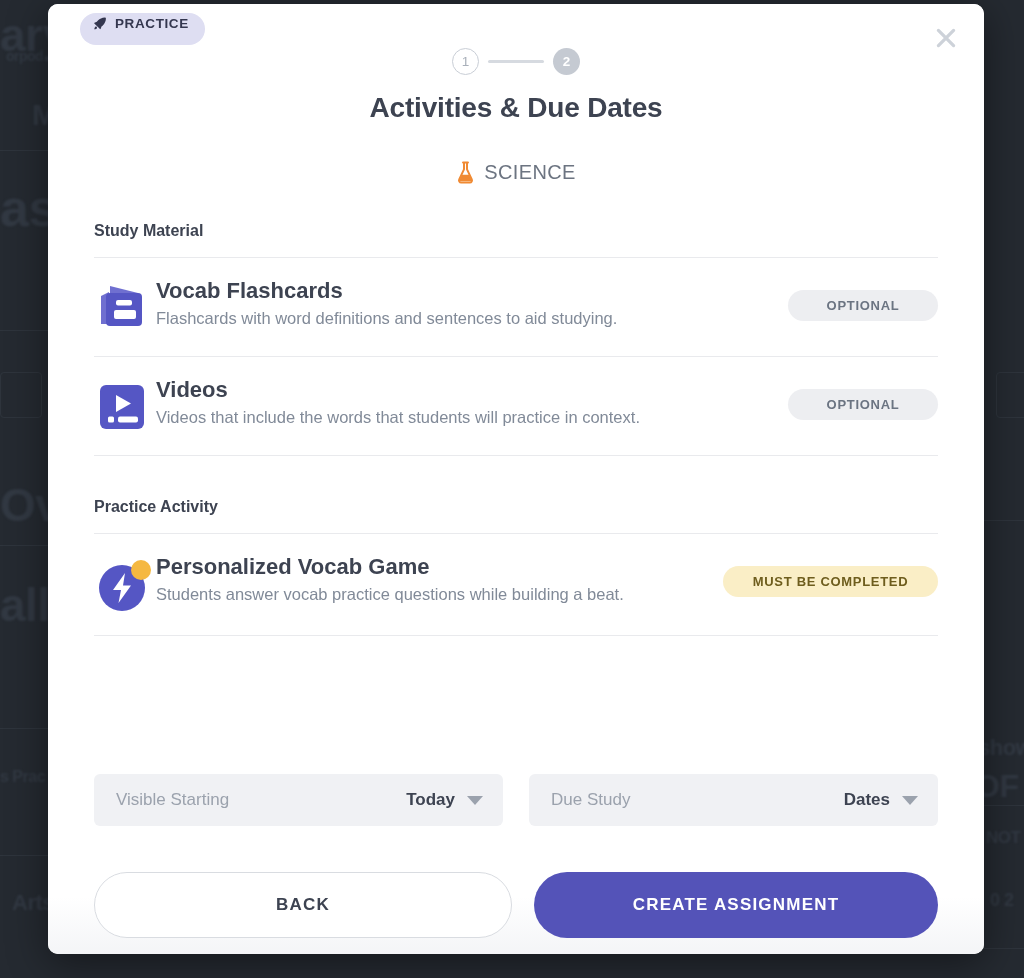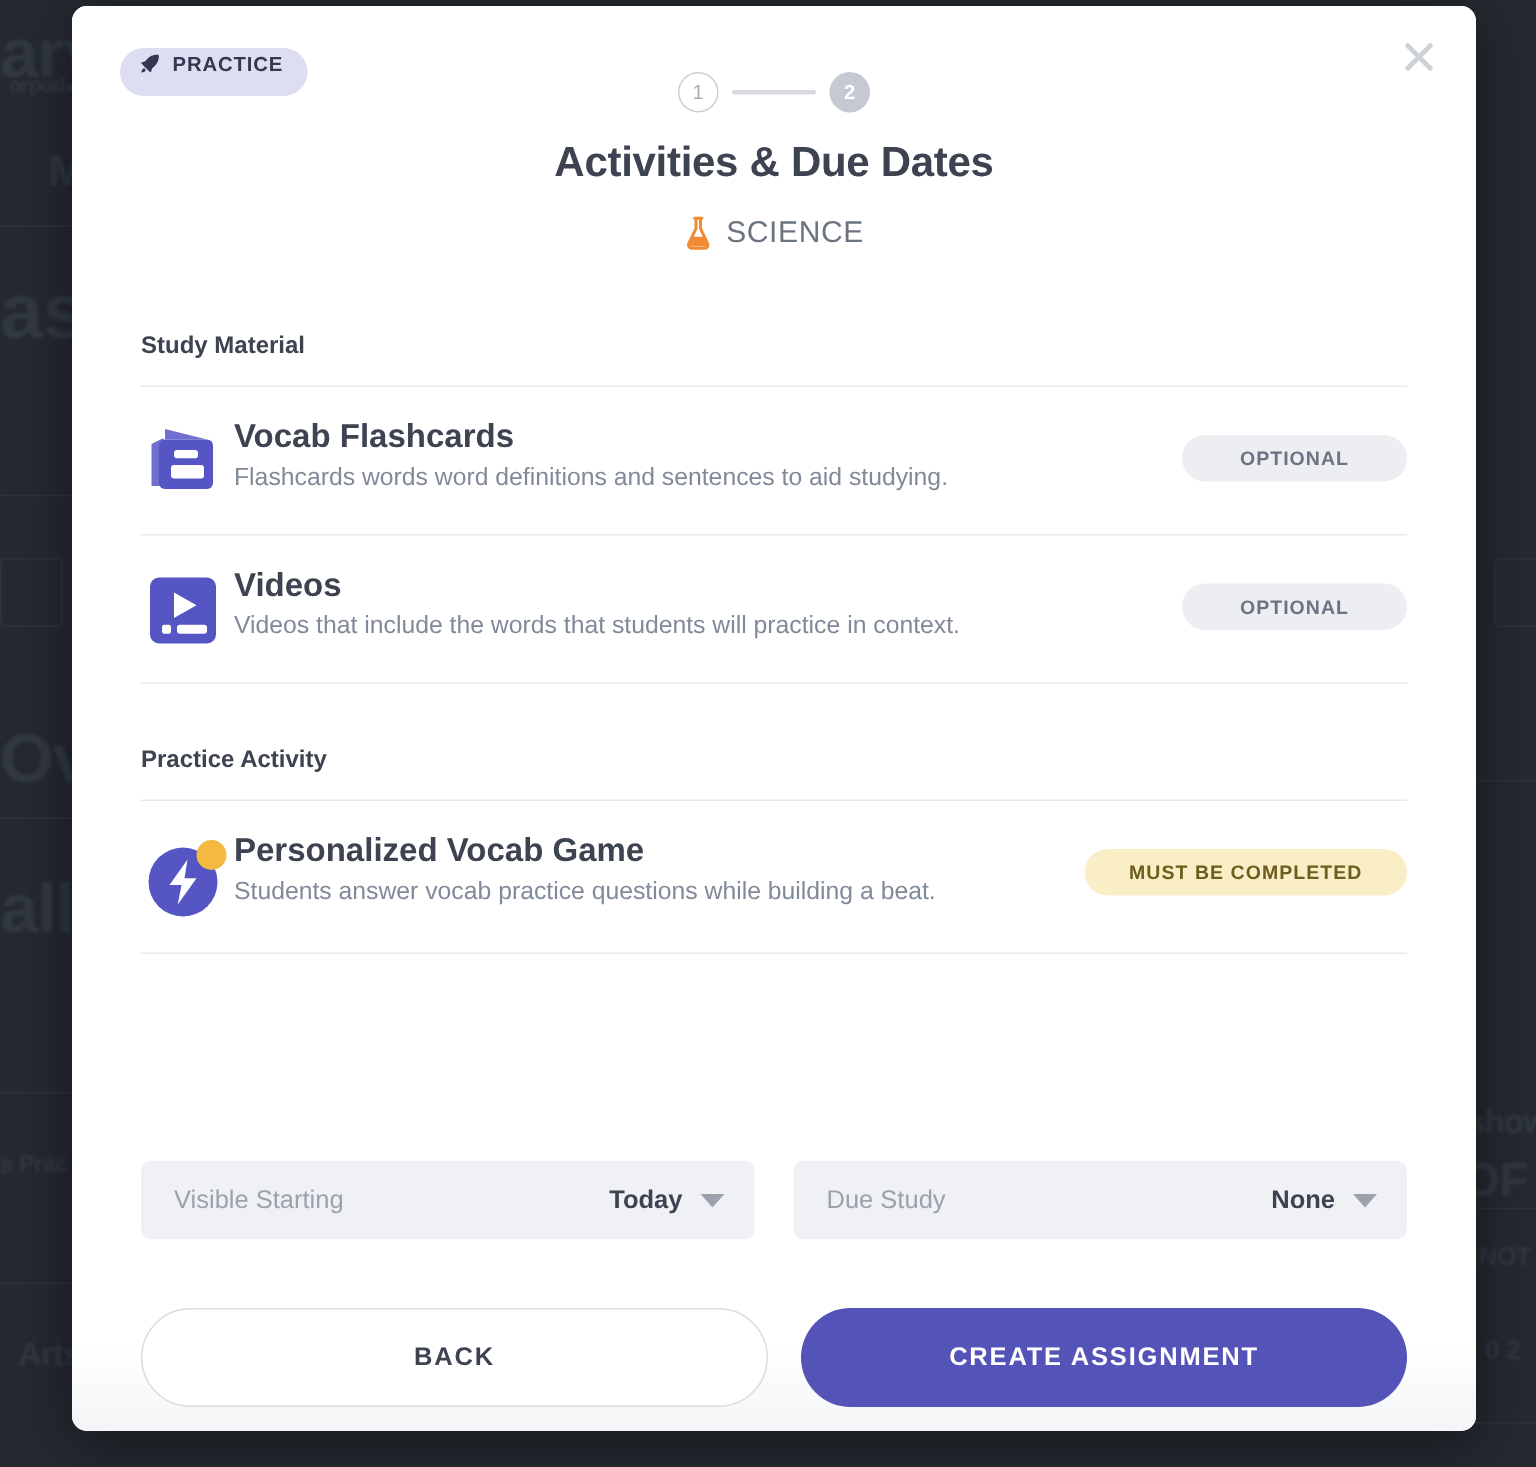--- a/index.html
+++ b/index.html
@@ -53,21 +53,21 @@
     position: relative;
     width: 100%;
     height: 100%;
     background: linear-gradient(to bottom, #ffffff 0%, #ffffff 94%, #f4f5f7 100%);
   }
 
   
   #practice-badge {
     position: absolute;
     left: 32px;
-    top: 28px;
+    top: 9px;
     height: 32px;
     padding: 0 16px 12px 12px;
     background: #dedef2;
     border-radius: 16px;
     display: flex;
     align-items: center;
     gap: 8px;
   }
   #practice-badge .label {
     font-size: 13.5px;
@@ -134,21 +134,21 @@
     top: 88px;
     text-align: center;
     font-size: 28px;
     font-weight: bold;
     color: #3d4351;
     letter-spacing: -0.2px;
   }
   #subject-row {
     position: absolute;
     left: 0; right: 0;
-    top: 140px;
+    top: 157px;
     display: flex;
     align-items: center;
     justify-content: center;
     gap: 9px;
   }
   #subject-label {
     font-size: 20px;
     color: #6c7481;
     letter-spacing: 0.4px;
   }
@@ -370,21 +370,21 @@
         <svg width="57" height="57" viewBox="0 0 57 57">
           <path d="M7 16 L15 12 L15 44 L7 44 Z" fill="#6f6fd0"></path>
           <path d="M16 6 L44 13 L16 13 Z" fill="#6f6fd0"></path>
           <rect x="12" y="13" width="36" height="33" rx="4" fill="#5556c4"></rect>
           <rect x="22" y="20" width="16" height="5.5" rx="2" fill="#ffffff"></rect>
           <rect x="20" y="30" width="22" height="9" rx="2" fill="#ffffff"></rect>
         </svg>
       </div>
       <div class="activity-text">
         <div class="activity-title">Vocab Flashcards</div>
-        <div class="activity-desc">Flashcards words word definitions and sentences to aid studying.</div>
+        <div class="activity-desc">Flashcards with word definitions and sentences to aid studying.</div>
       </div>
       <div class="badge-cell">
         <div class="pill optional">OPTIONAL</div>
       </div>
     </div>
 
     <div class="activity-row">
       <div class="activity-icon">
         <svg width="57" height="57" viewBox="0 0 57 57">
           <rect x="6" y="6" width="44" height="44" rx="6" fill="#5556c4"></rect>
@@ -423,21 +423,21 @@
   </div>
 
   <div id="date-row">
     <div class="date-field">
       <span class="date-label">Visible Starting</span>
       <span class="date-value">Today</span>
       <span class="caret"></span>
     </div>
     <div class="date-field">
       <span class="date-label">Due Study</span>
-      <span class="date-value">None</span>
+      <span class="date-value">Dates</span>
       <span class="caret"></span>
     </div>
   </div>
 
   <div id="footer">
     <div class="btn" id="back-btn">BACK</div>
     <div class="btn" id="create-btn">CREATE ASSIGNMENT</div>
   </div>
 
 </div>

